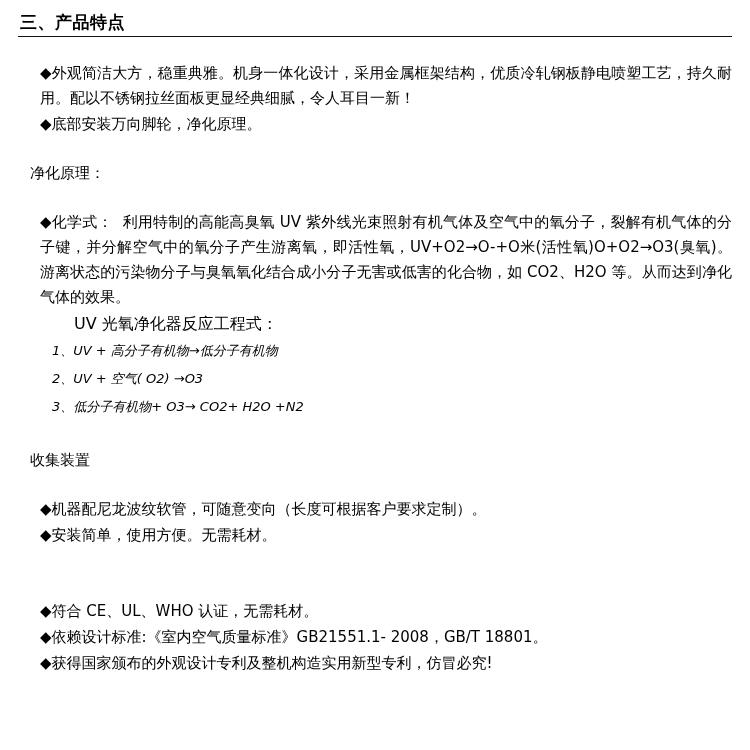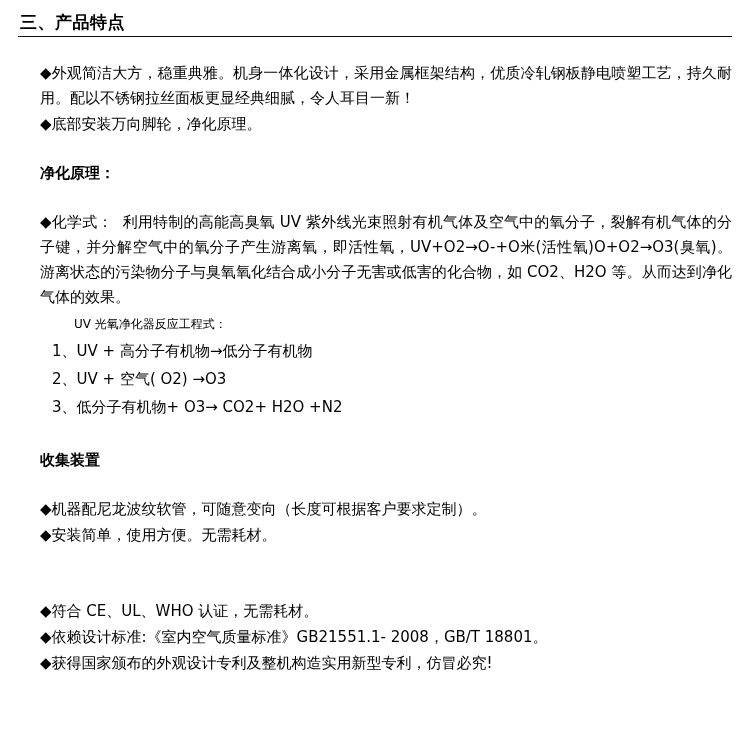--- a/index.html
+++ b/index.html
@@ -35,50 +35,50 @@
     width: 714px;
   }
   .subhead {
     font-size: 15px;
     line-height: 26px;
     margin-left: 34px;
   }
   .heading-left {
     font-size: 15px;
     line-height: 26px;
-    margin-left: 22px;
-    font-weight: bold;
+    margin-left: 12px;
   }
   .bullet-block {
     margin-left: 22px;
     font-size: 15px;
     line-height: 25px;
     margin-top: 24px;
   }
   .bullet {
     display: flex;
     align-items: flex-start;
     margin-bottom: 1px;
   }
   .bullet .btext {
     flex: 1 1 auto;
     text-align: justify;
     text-justify: inter-ideograph;
   }
   .gap-md { height: 22px; }
   .gap-lg { height: 26px; }
   .formula-head {
-    font-size: 12px;
+    font-size: 16px;
     line-height: 26px;
     margin-left: 56px;
   }
   .formula-line {
-    font-size: 15px;
+    font-size: 13px;
     line-height: 28px;
     margin-left: 34px;
+    font-style: italic;
   }
 </style>
 </head>
 <body>
 
 <div class="page">
 
   <div class="section-title">三、产品特点</div>
   <hr class="rule">
 

